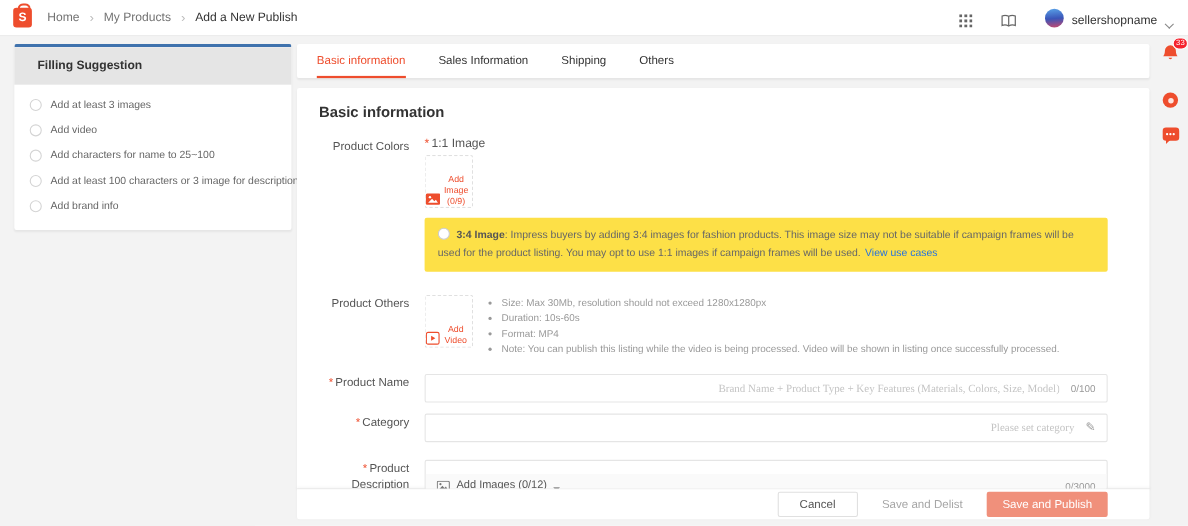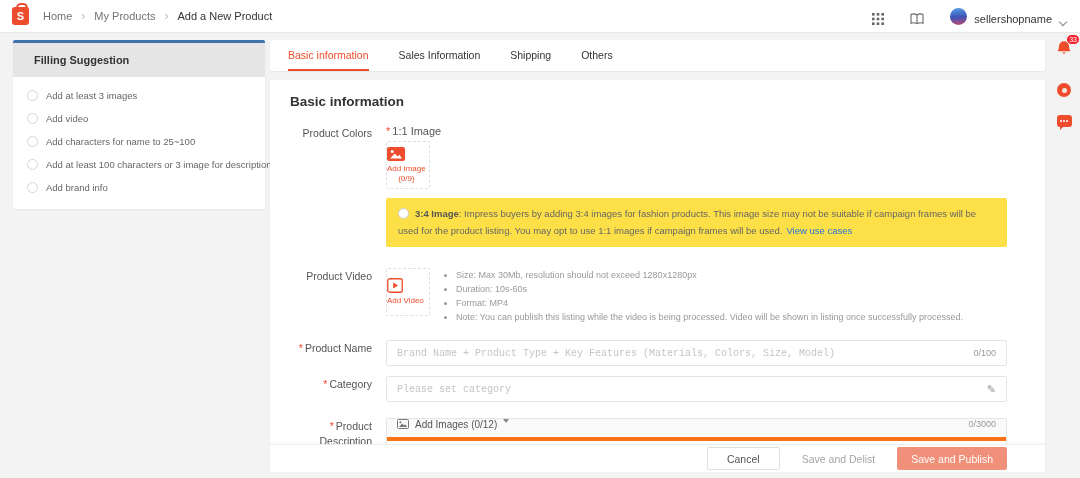--- a/index.html
+++ b/index.html
@@ -42,43 +42,43 @@
 
   .content-card { background:#fff; border-radius:2px 2px 0 0; box-shadow:0 1px 2px rgba(0,0,0,.06); height:364px; padding:14px 38px 0 20px; overflow:hidden; }
   .section-title { font-size:13.5px; font-weight:bold; color:#333; margin-bottom:16px; }
 
   .form-row { display:flex; }
   .f-label { width:82px; flex:none; text-align:right; margin-right:14px; font-size:10.5px; color:#555; padding-top:1px; line-height:1.4; }
   .req { color:#ee4d2d; margin-right:2px; }
   .f-content { flex:1; min-width:0; }
 
   .ratio-line { font-size:11px; color:#555; margin-bottom:4px; }
-  .add-box { width:44px; height:48px; border:1px dashed #e0e0e0; border-radius:2px; background:#fff; display:flex; flex-direction:column; align-items:flex-start; justify-content:center; cursor:pointer; }
+  .add-box { width:44px; height:48px; border:1px dashed #e0e0e0; border-radius:2px; background:#fff; display:flex; align-items:flex-end; justify-content:center; cursor:pointer; }
   .add-box .ab-label { font-size:8px; color:#ee4d2d; margin-top:3px; line-height:1.25; text-align:center; }
 
   .notice-box { background:#fde047; border-radius:2px; margin-top:9px; padding:8px 12px; font-size:9.5px; color:#666; line-height:1.75; }
   .cb-circle { display:inline-block; width:11px; height:11px; border:1px solid #ccc; border-radius:50%; background:#fff; vertical-align:-2px; margin-right:6px; }
   .notice-title { font-weight:bold; color:#555; }
   .notice-link { color:#2673dd; cursor:pointer; margin-left:4px; }
 
   .video-row { margin-top:21px; }
   .video-flex { display:flex; }
   .video-bullets { margin:1px 0 0 14px; padding-left:12px; list-style:disc; color:#999; }
   .video-bullets li { font-size:9px; line-height:1.45; margin-bottom:1px; }
 
   .input-row { margin-top:15px; }
   .text-input { display:flex; align-items:center; height:26px; border:1px solid #e5e5e5; border-radius:2px; padding:0 10px; background:#fff; }
-  .text-input input { flex:1; border:none; outline:none; font-size:10px; color:#333; font-family:Liberation Mono, monospace; background:transparent; }
+  .text-input input { flex:1; border:none; outline:none; font-size:10px; color:#333; font-family:Liberation Serif, serif; background:transparent;text-align:right; }
   .text-input input::placeholder { color:#c4c4c4; }
   .counter { font-size:9px; color:#999; margin-left:10px; flex:none; }
   .pencil { color:#999; font-size:11px; line-height:1; flex:none; margin-left:10px; cursor:pointer; }
 
   .desc-row { margin-top:16px; }
   .desc-box { border:1px solid #e5e5e5; border-radius:2px; overflow:hidden; }
-  .desc-toolbar { height:22px; background:#fafafa; border-bottom:4px solid #f97316; display:flex; align-items:flex-start; padding:0 10px; }
+  .desc-toolbar { height:22px; background:#fafafa; border-bottom:6px solid #f97316; display:flex; align-items:flex-end; padding:0 10px;margin-top:12px; }
   .desc-toolbar .dt-label { font-size:10px; color:#555; margin-left:6px; cursor:pointer; }
   .caret-down { width:0; height:0; border-left:3.5px solid transparent; border-right:3.5px solid transparent; border-top:4px solid #888; margin-left:6px; }
   .desc-toolbar .counter { margin-left:auto; }
   .desc-body textarea { width:100%; height:24px; border:none; outline:none; resize:none; font-size:10px; padding:6px 10px 0; color:#333; font-family:"Liberation Sans",sans-serif; }
   .desc-body textarea::placeholder { color:#c4c4c4; }
 
   
   .footer-bar { height:28px; background:#fff; border-top:1px solid #efefef; border-radius:0 0 2px 2px; display:flex; align-items:center; justify-content:flex-end; padding-right:38px; box-shadow:0 -1px 3px rgba(0,0,0,.04); }
   .btn { font-size:10.5px; border-radius:2px; height:23px; display:flex; align-items:center; justify-content:center; cursor:pointer; }
   .btn-cancel { width:73px; background:#fff; border:1px solid #e0e0e0; color:#555; }
@@ -101,21 +101,21 @@
 <header class="topbar">
   <div class="topbar-left">
     <div class="logo">
         <span>S</span>
       </div>
     <nav class="crumbs">
       <span class="crumb">Home</span>
       <span class="crumb-sep">›</span>
       <span class="crumb">My Products</span>
       <span class="crumb-sep">›</span>
-      <span class="crumb current">Add a New Product</span>
+      <span class="crumb current">Add a New Publish</span>
     </nav>
   </div>
   <div class="topbar-right">
     <span class="tb-icon">
       <svg width="12" height="12" viewBox="0 0 12 12">
           <g fill="#666">
             <rect x="0" y="0" width="2.6" height="2.6"></rect>
             <rect x="4.7" y="0" width="2.6" height="2.6"></rect>
             <rect x="9.4" y="0" width="2.6" height="2.6"></rect>
             <rect x="0" y="4.7" width="2.6" height="2.6"></rect>
@@ -195,21 +195,21 @@
               <span>(0/9)</span>
             </span>
           </div>
           <div class="notice-box">
             <span class="cb-circle"></span><span class="notice-title">3:4 Image</span><span>: Impress buyers by adding 3:4 images for fashion products. This image size may not be suitable if campaign frames will be used for the product listing. You may opt to use 1:1 images if campaign frames will be used.</span><span class="notice-link">View use cases</span>
           </div>
         </div>
       </div>
 
       <div class="form-row video-row">
-        <div class="f-label">Product Video</div>
+        <div class="f-label">Product Others</div>
         <div class="f-content">
           <div class="video-flex">
             <div class="add-box">
               <svg width="16" height="15" viewBox="0 0 16 15">
                   <rect x="0.75" y="0.75" width="14.5" height="13.5" rx="2" fill="none" stroke="#ee4d2d" stroke-width="1.3"></rect>
                   <path d="M6.2 4.6 L11 7.5 L6.2 10.4 Z" fill="#ee4d2d"></path>
                 </svg>
               <span class="ab-label"><span>Add Video</span></span>
             </div>
             <ul class="video-bullets">

